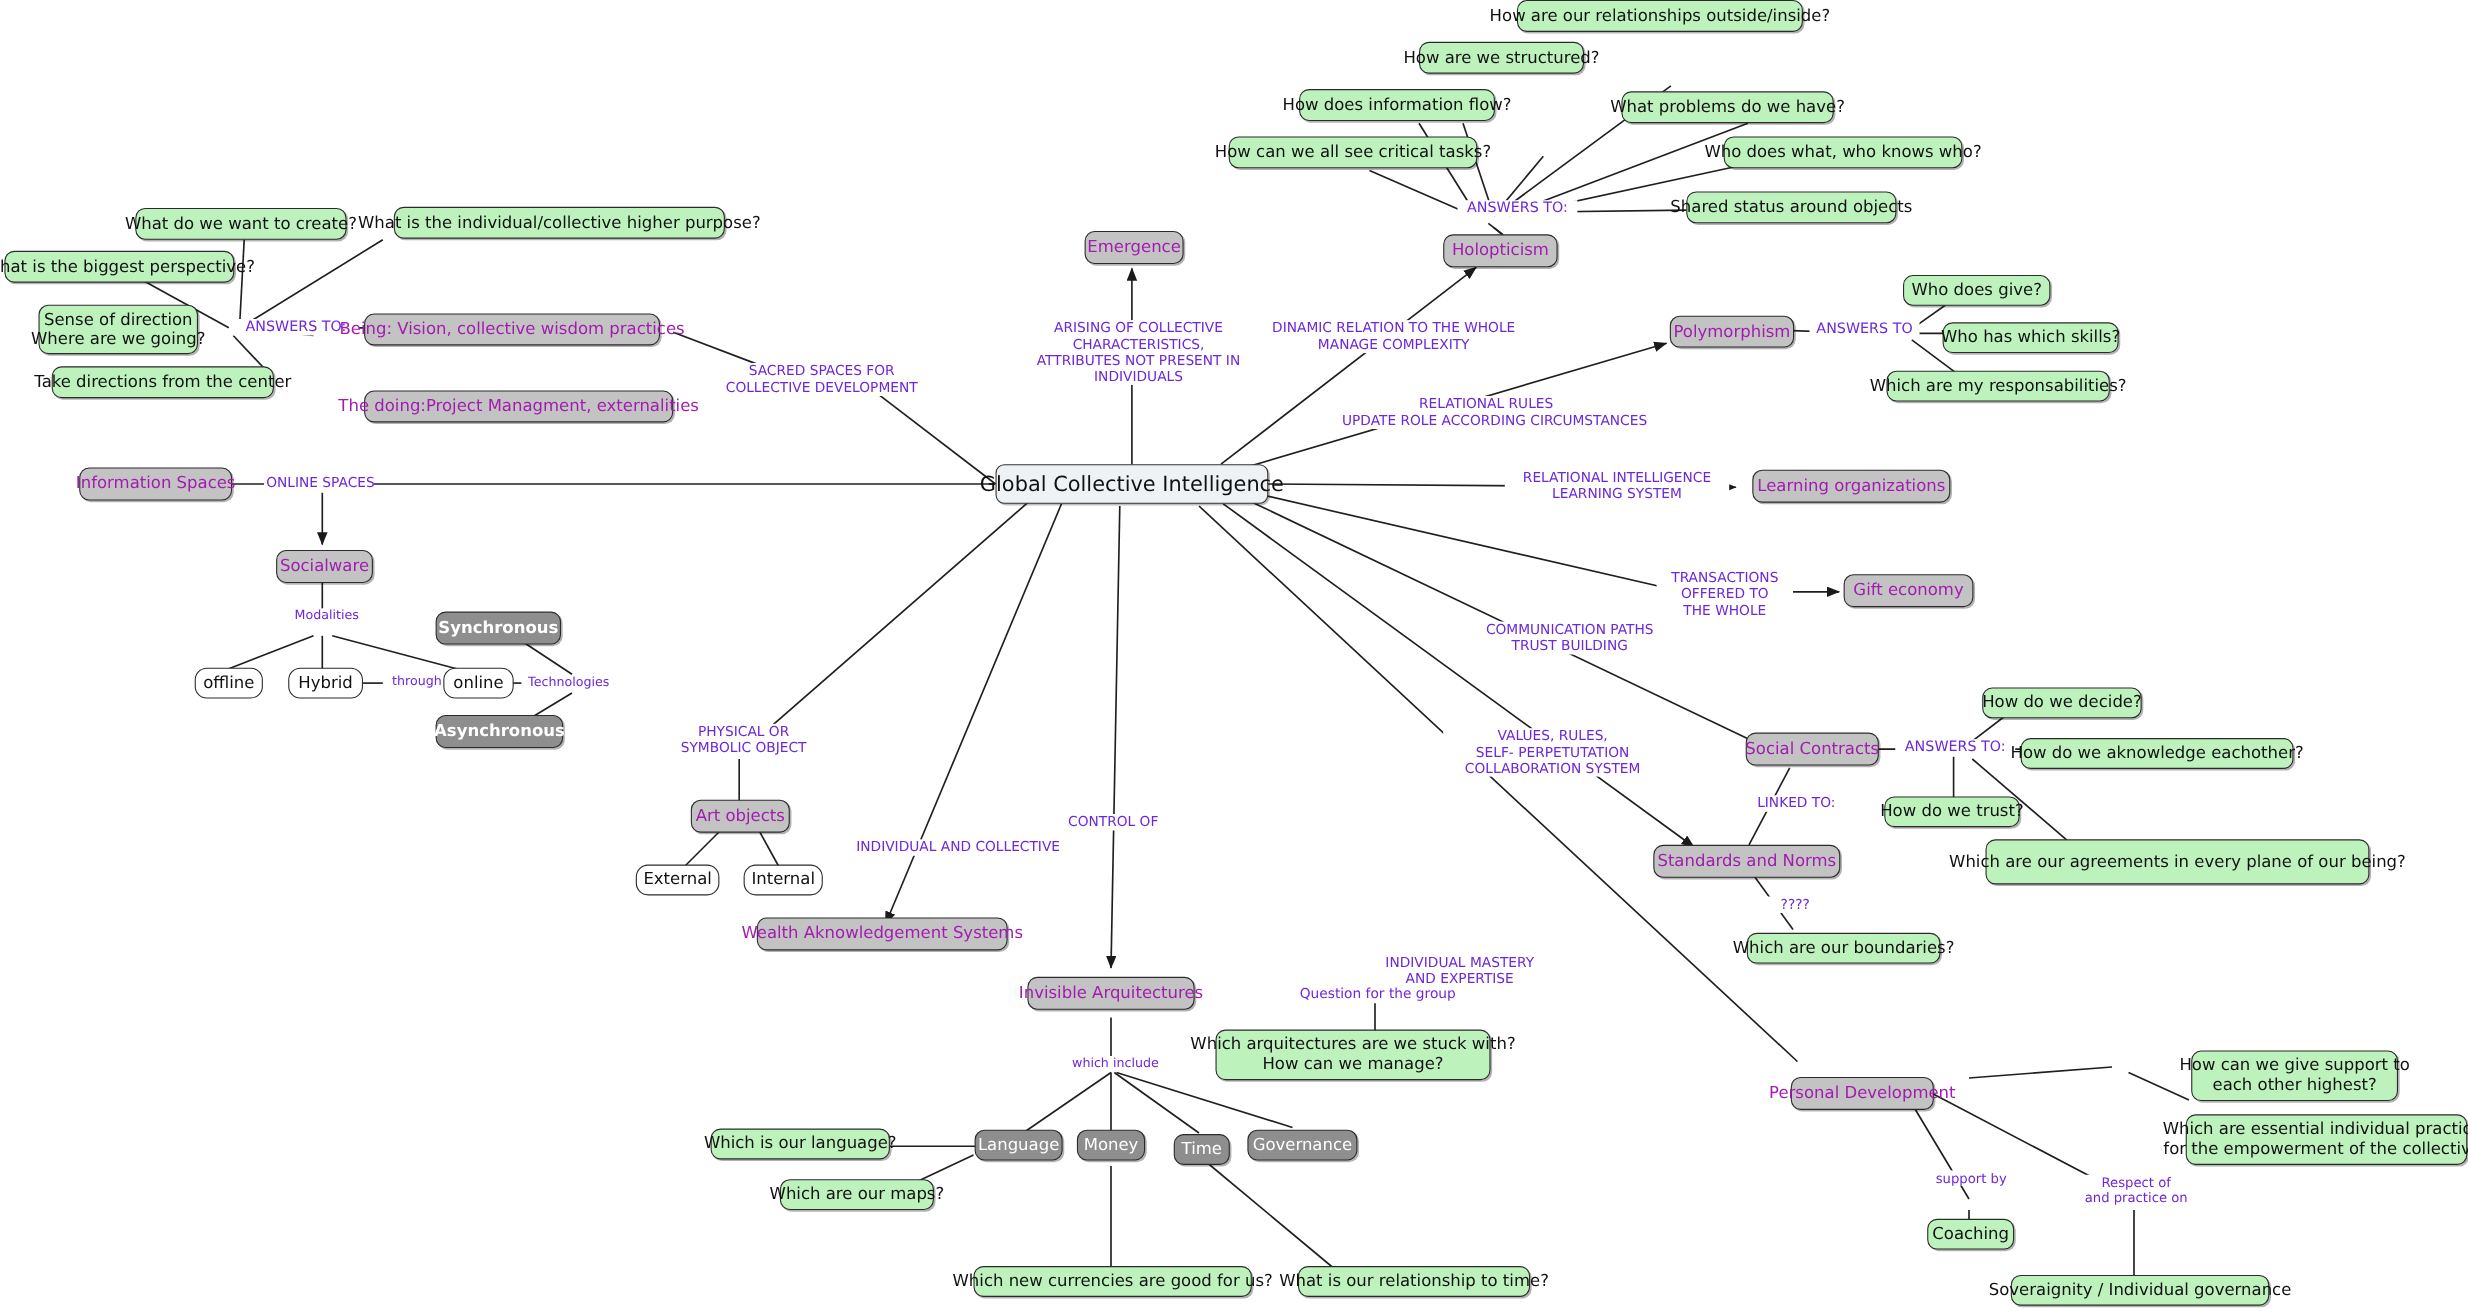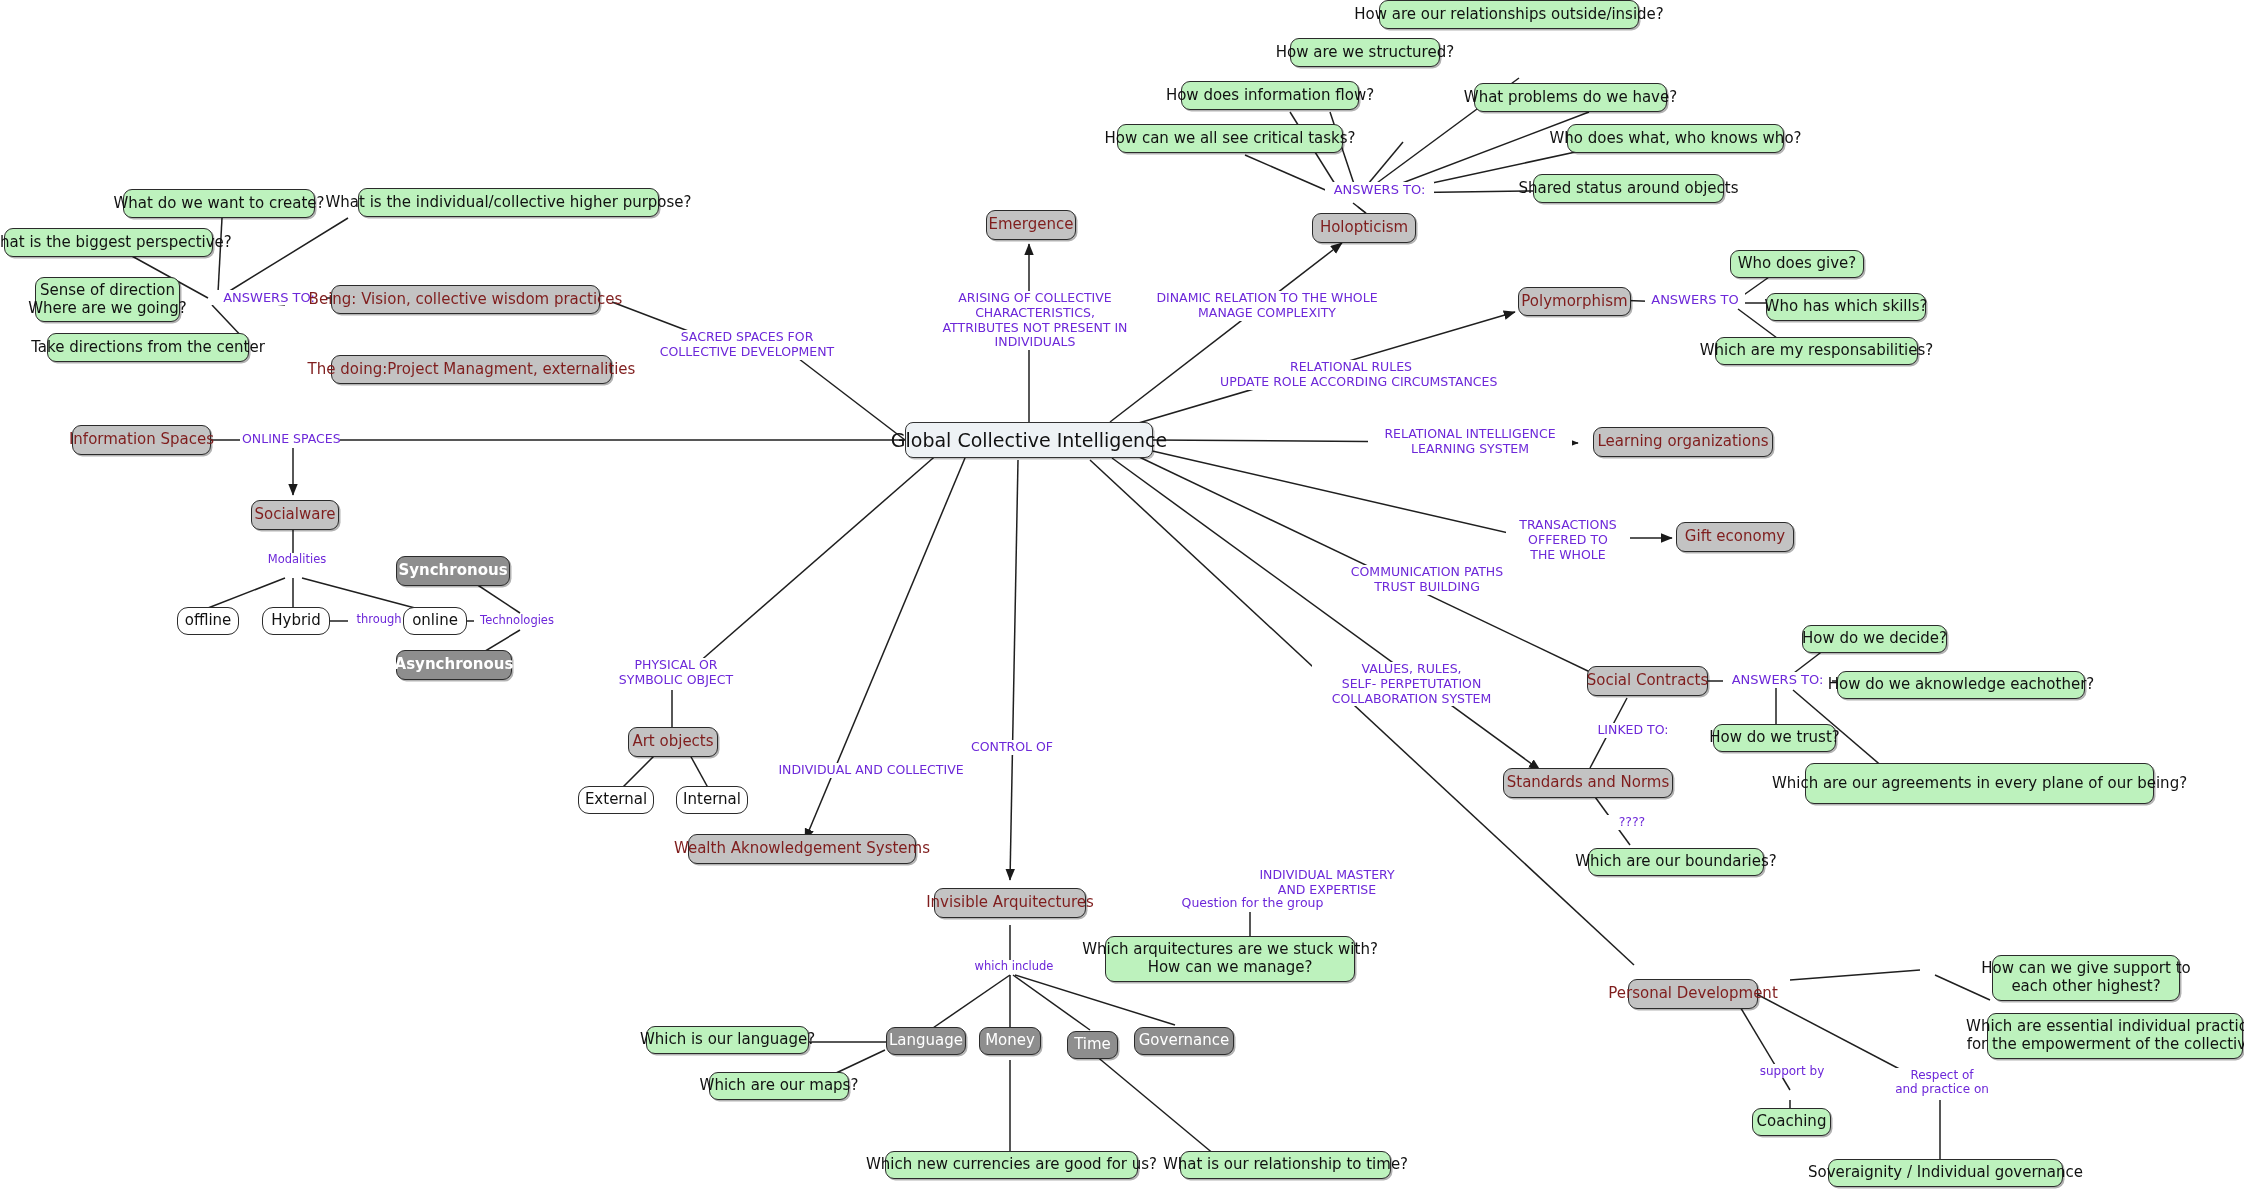--- a/index.html
+++ b/index.html
@@ -14,21 +14,21 @@
     box-sizing:border-box;
     display:flex;align-items:center;justify-content:center;
     text-align:center;
     border:1.4px solid #2b2b2b;
     border-radius:9px;
     line-height:1.18;
     white-space:pre;
     padding:3px 9px;
   }
   .n-green{background:#bdf2bd;color:#111;box-shadow:1.5px 1.5px 0 rgba(0,0,0,.30);}
-  .n-grey{background:#c3c3c3;color:#7f1d1d;box-shadow:1.5px 1.5px 0 rgba(0,0,0,.30);}
+  .n-grey{background:#c3c3c3;color:#a21caf;box-shadow:1.5px 1.5px 0 rgba(0,0,0,.30);}
   .n-darkgrey{background:#8e8e8e;color:#ffffff;font-weight:bold;box-shadow:1.5px 1.5px 0 rgba(0,0,0,.30);}
   .n-midgrey{background:#8e8e8e;color:#ffffff;box-shadow:1.5px 1.5px 0 rgba(0,0,0,.30);}
   .n-white{background:#ffffff;color:#111;border-width:1.6px;border-radius:11px;}
   .n-center{background:#eef2f5;color:#111;border:1.5px solid #333;border-radius:8px;box-shadow:1.5px 1.5px 0 rgba(0,0,0,.25);}
   .lbl{
     position:absolute;
     color:#6d28d9;
     text-align:center;
     white-space:pre;
     line-height:1.18;

